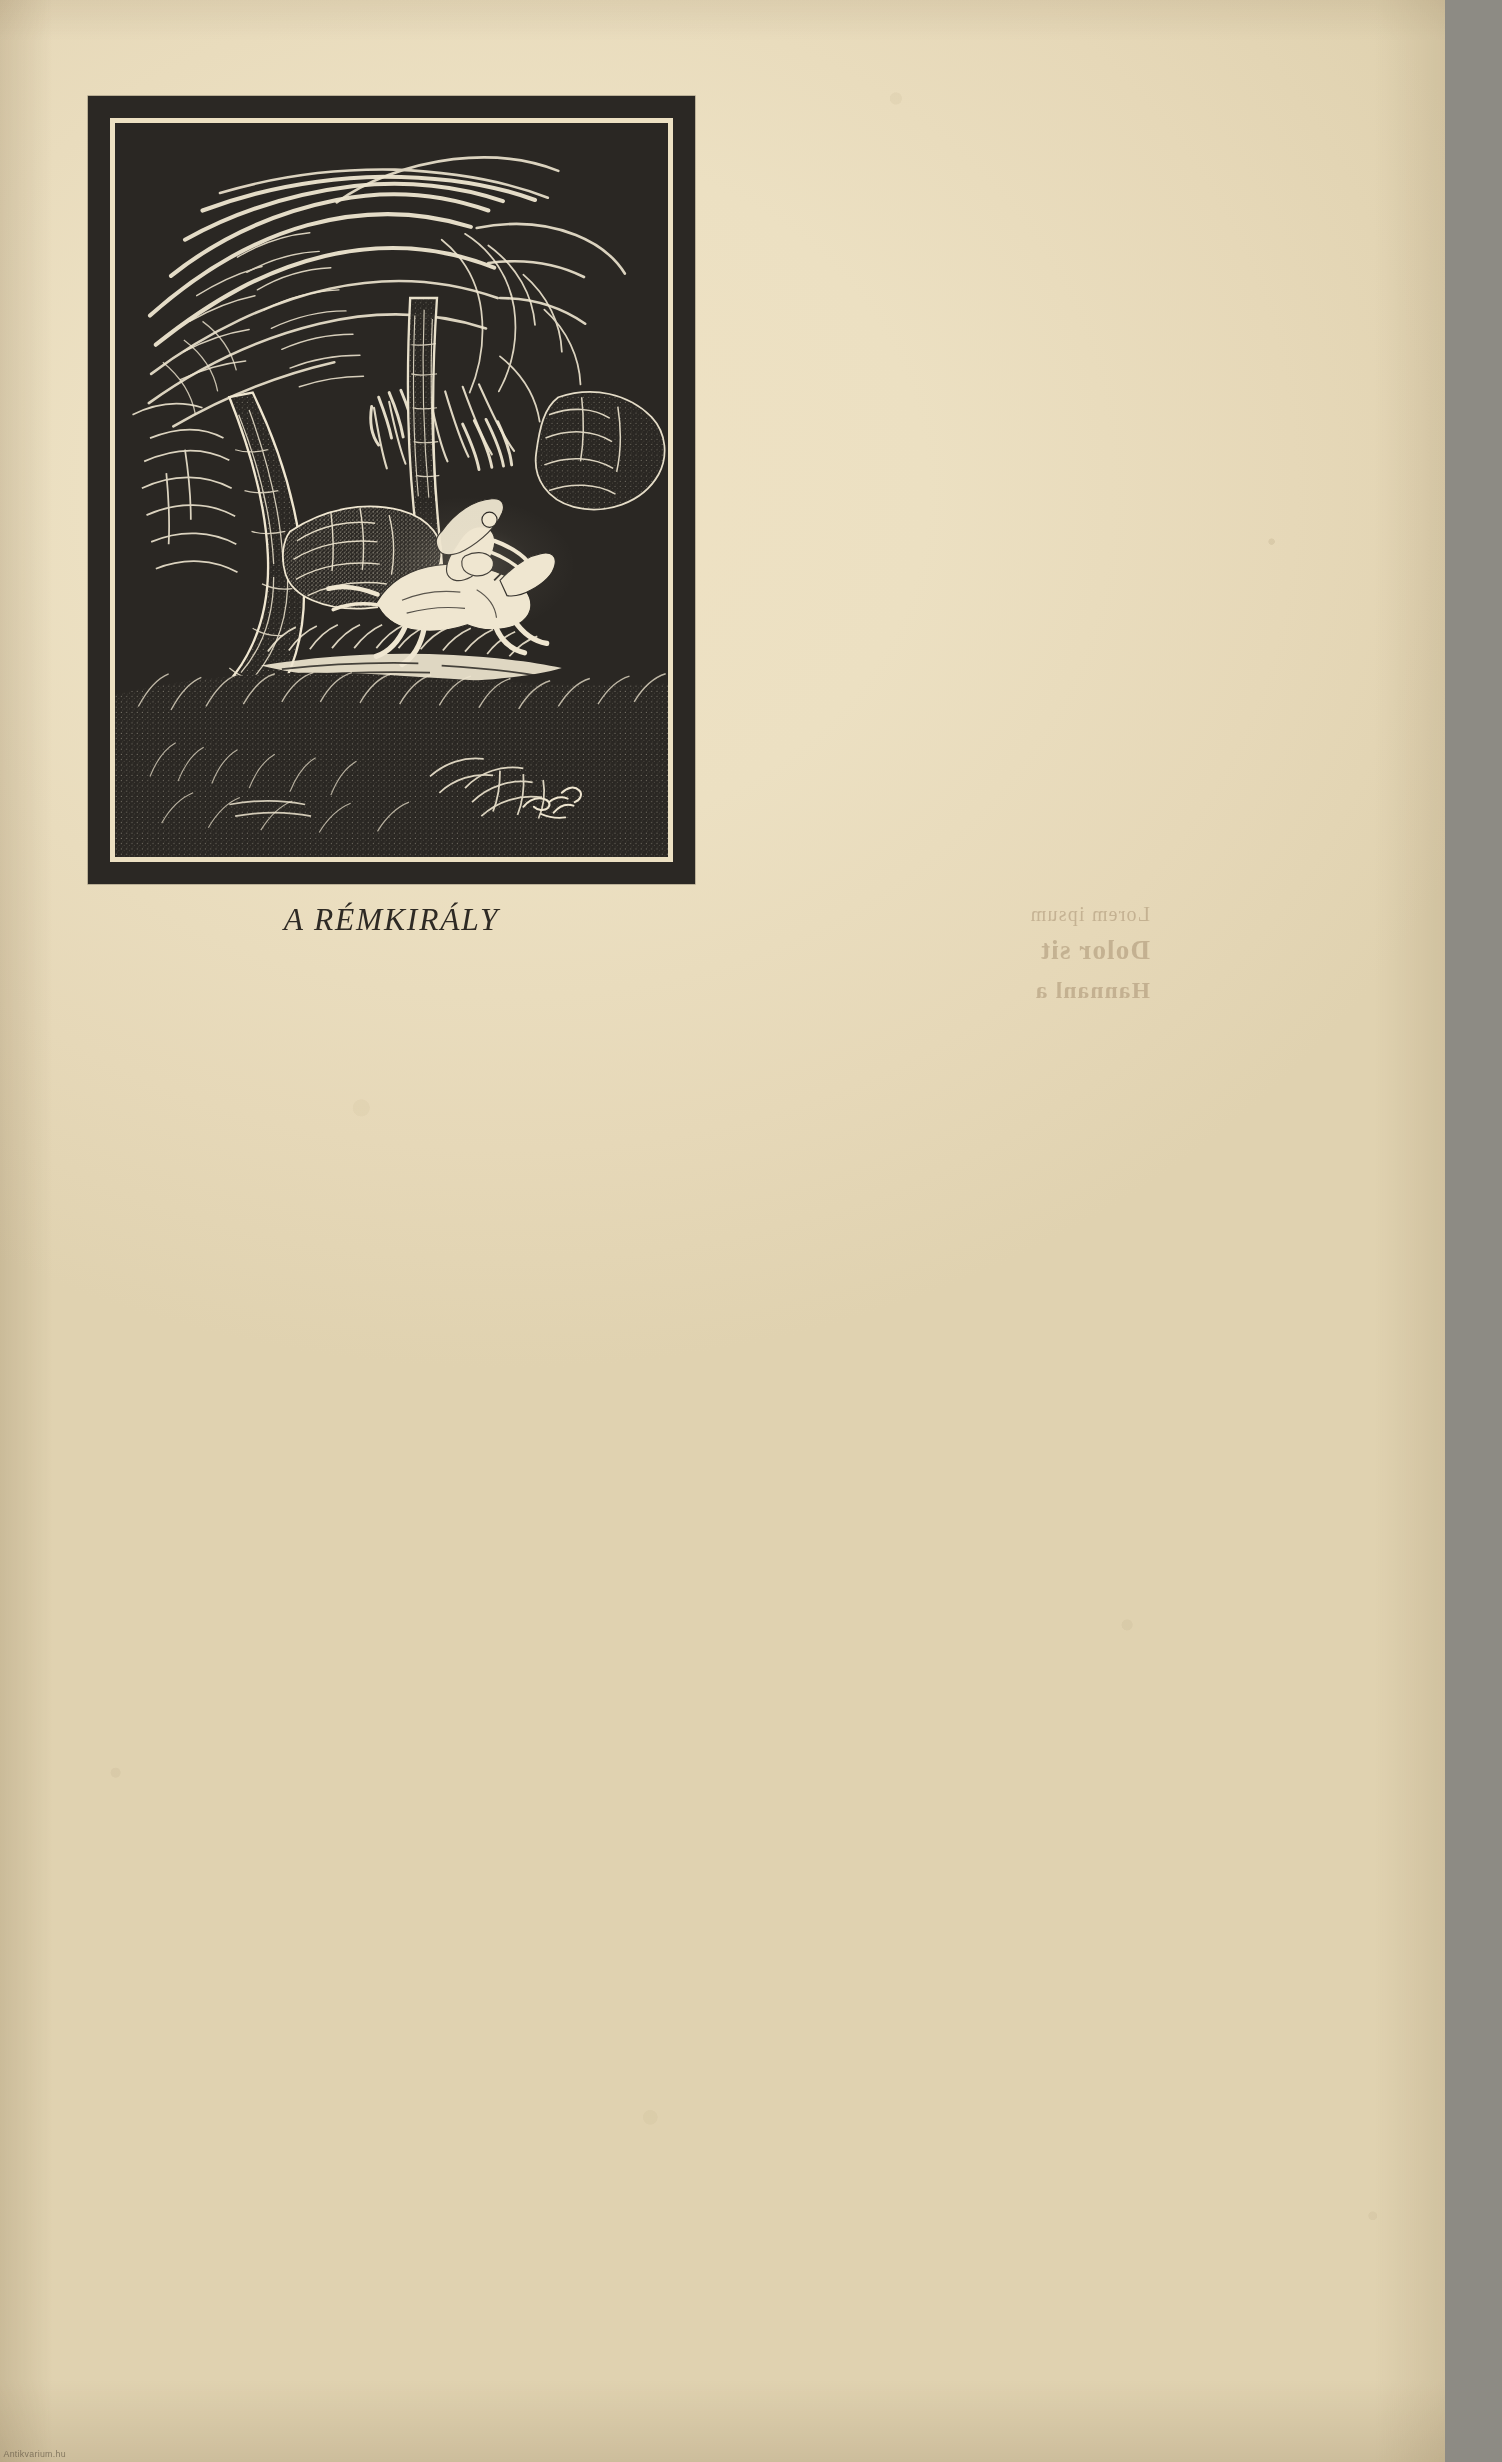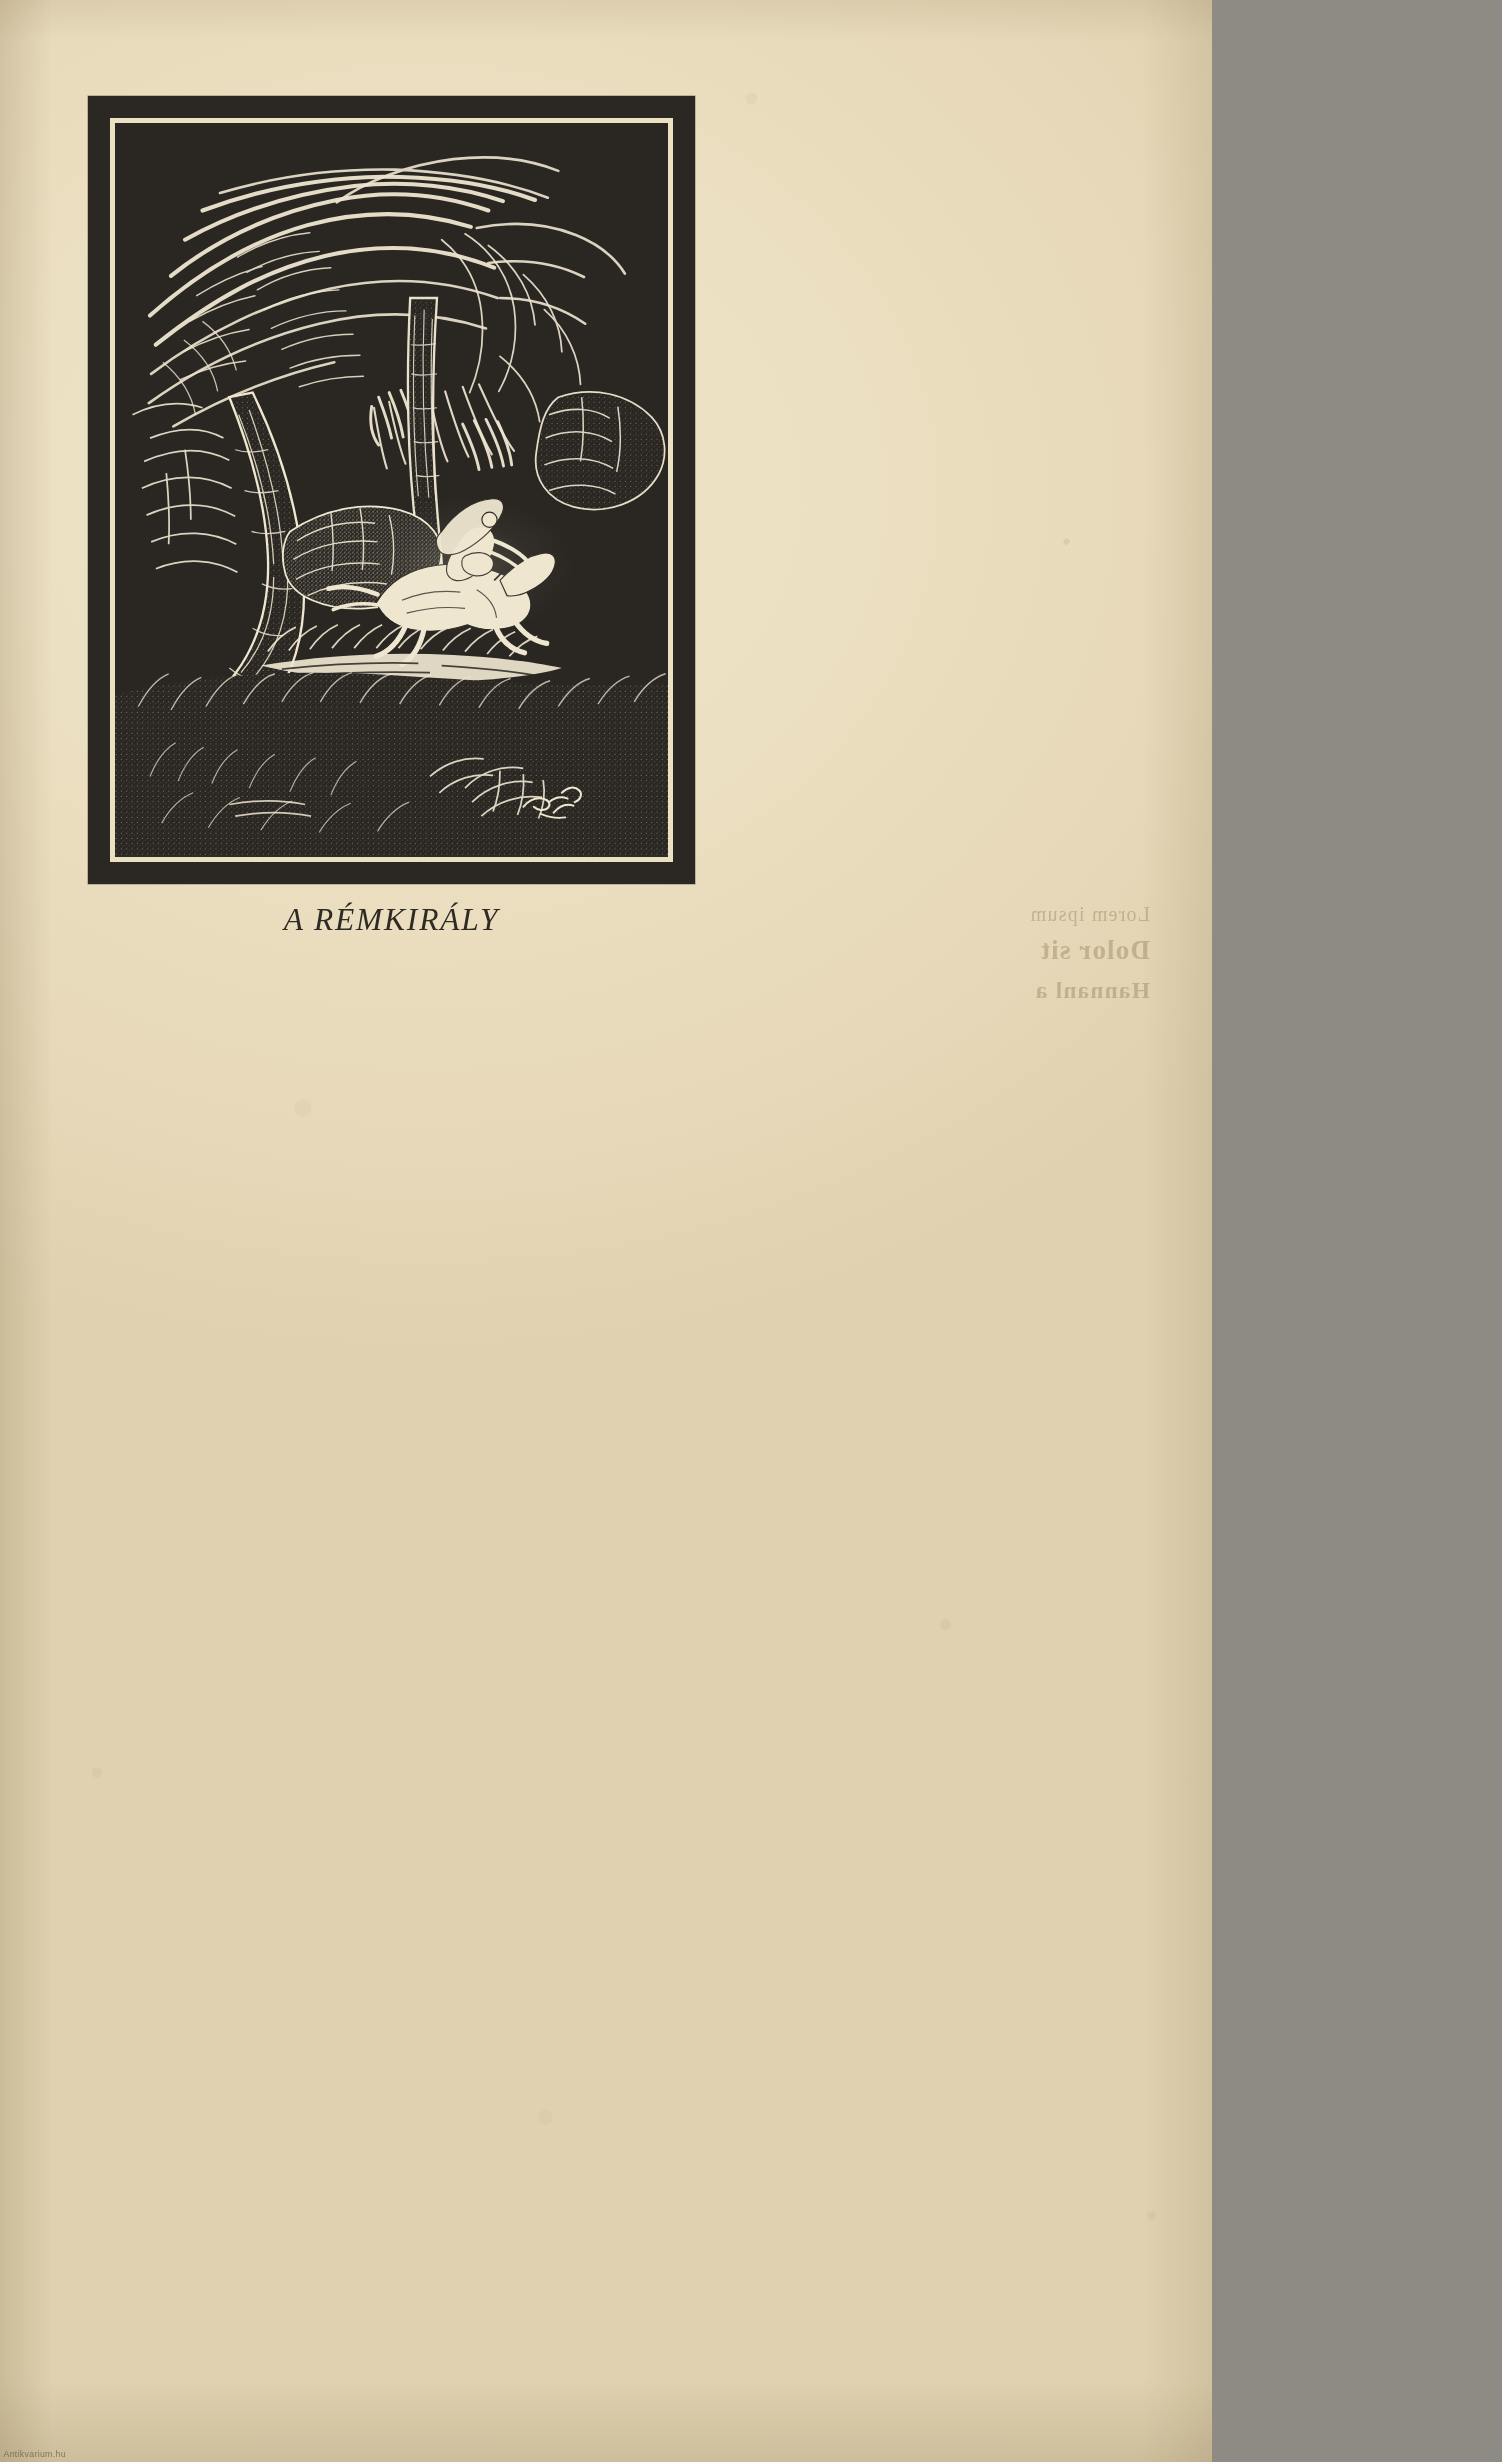--- a/index.html
+++ b/index.html
@@ -5,26 +5,27 @@
   html, body {
     margin: 0;
     padding: 0;
     background: #8d8b84;
   }
   body {
     font-family: "Liberation Serif", serif;
   }
   .page {
     position: relative;
-    width: 1212px;
+    width: 1414px;
     height: 2462px;
     overflow: hidden;
     background:
       radial-gradient(ellipse 1051px 876px at 35% 20%, #efe2c4 0%, #ece0c2 40%, #e6d8b8 75%, #e0d2b0 100%),
       linear-gradient(160deg, #eee3c6 0%, #e9dcbc 50%, #ddceaa 100%);
+    padding-left: 31px;
   }
   
   .grain {
     position: absolute;
     inset: 0;
     pointer-events: none;
     background-image:
       radial-gradient(circle at 12% 8%, rgba(160,140,100,0.10) 0 3.5px, rgba(0,0,0,0) 4.1px),
       radial-gradient(circle at 62% 4%, rgba(160,140,100,0.07) 0 5.8px, rgba(0,0,0,0) 6.4px),
       radial-gradient(circle at 88% 22%, rgba(150,130,95,0.14) 0 2.9px, rgba(0,0,0,0) 3.5px),

